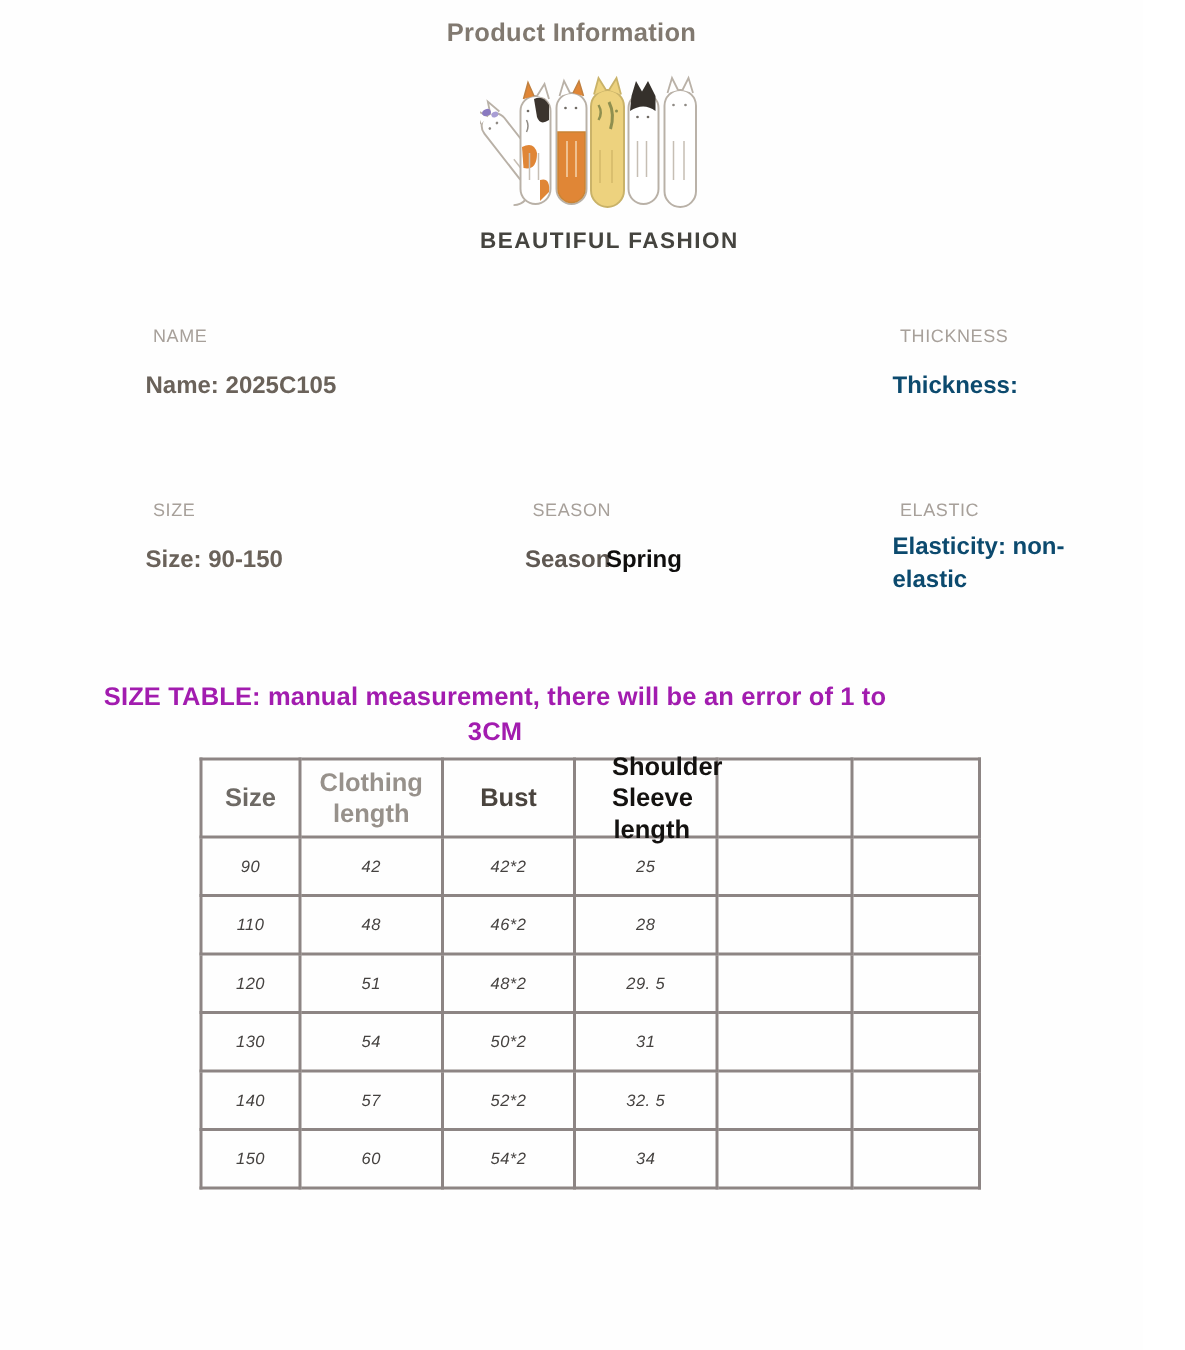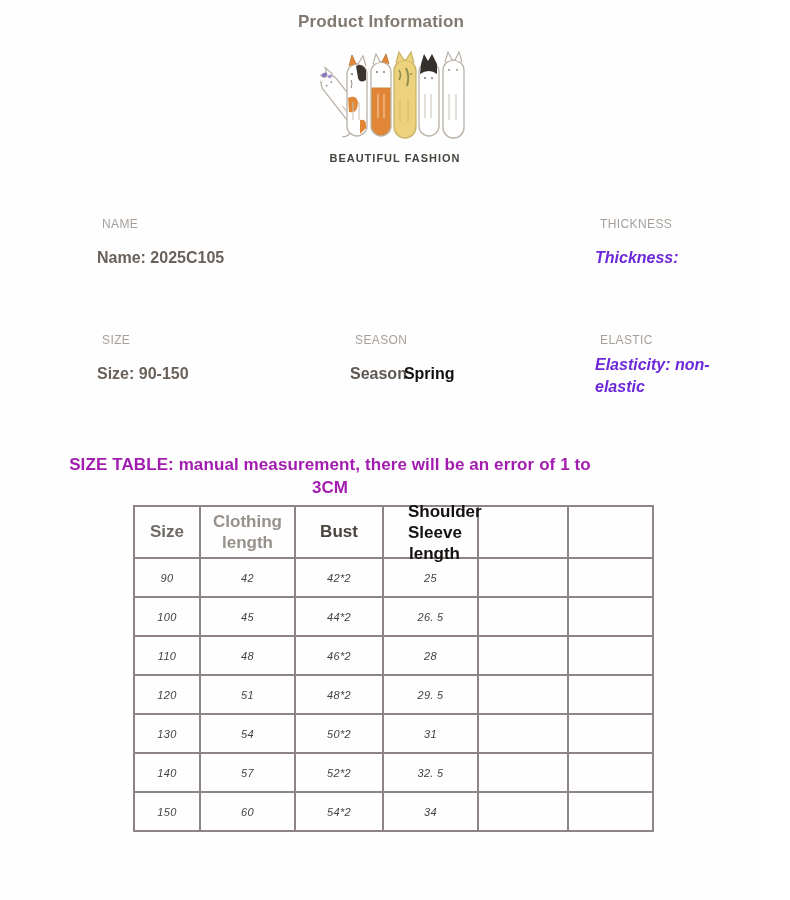--- a/index.html
+++ b/index.html
@@ -27,21 +27,21 @@
   .logo {
     position: absolute;
     left: 320px;
     top: 50px;
     width: 150px;
     text-align: center;
   }
   .logo svg { display: block; }
   .logo-caption {
     margin-top: 2px;
-    font-size: 11px;
+    font-size: 15px;
     font-weight: 600;
     letter-spacing: 1px;
     color: #45443f;
     white-space: nowrap;
   }
   
   .field { position: absolute; }
   .field .label {
     font-size: 12px;
     letter-spacing: 0.4px;
@@ -49,21 +49,21 @@
     padding-left: 5px;
   }
   .field .value {
     margin-top: 16px;
     font-size: 16px;
     font-weight: 700;
     color: #6a625a;
     line-height: 22px;
   }
   .field.two-line .value { margin-top: 7px; }
-  .field.light .value { color: #6d28d9; font-style: italic; }
+  .field.light .value { color: #0c4a6e; }
   .f-name      { left: 97px;  top: 217px; width: 240px; }
   .f-colour    { left: 350px; top: 217px; width: 135px; }
   .f-thickness { left: 595px; top: 217px; width: 190px; }
   .f-size      { left: 97px;  top: 333px; width: 240px; }
   .f-season    { left: 350px; top: 333px; width: 200px; }
   .f-elastic   { left: 595px; top: 333px; width: 125px; }
   .season-prefix { color: #5f5852; }
   .season-value  { color: #0f0e0d; margin-left: -3px; text-align: center; }
   
   .size-table-heading {
@@ -250,28 +250,20 @@
     <tbody>
         <tr>
           <td class="c0">90</td>
           <td class="c1">42</td>
           <td class="c2">42*2</td>
           <td class="c3">25</td>
           <td class="c4"></td>
           <td class="c5"></td>
         </tr>
         <tr>
-          <td class="c0">100</td>
-          <td class="c1">45</td>
-          <td class="c2">44*2</td>
-          <td class="c3">26. 5</td>
-          <td class="c4"></td>
-          <td class="c5"></td>
-        </tr>
-        <tr>
           <td class="c0">110</td>
           <td class="c1">48</td>
           <td class="c2">46*2</td>
           <td class="c3">28</td>
           <td class="c4"></td>
           <td class="c5"></td>
         </tr>
         <tr>
           <td class="c0">120</td>
           <td class="c1">51</td>

